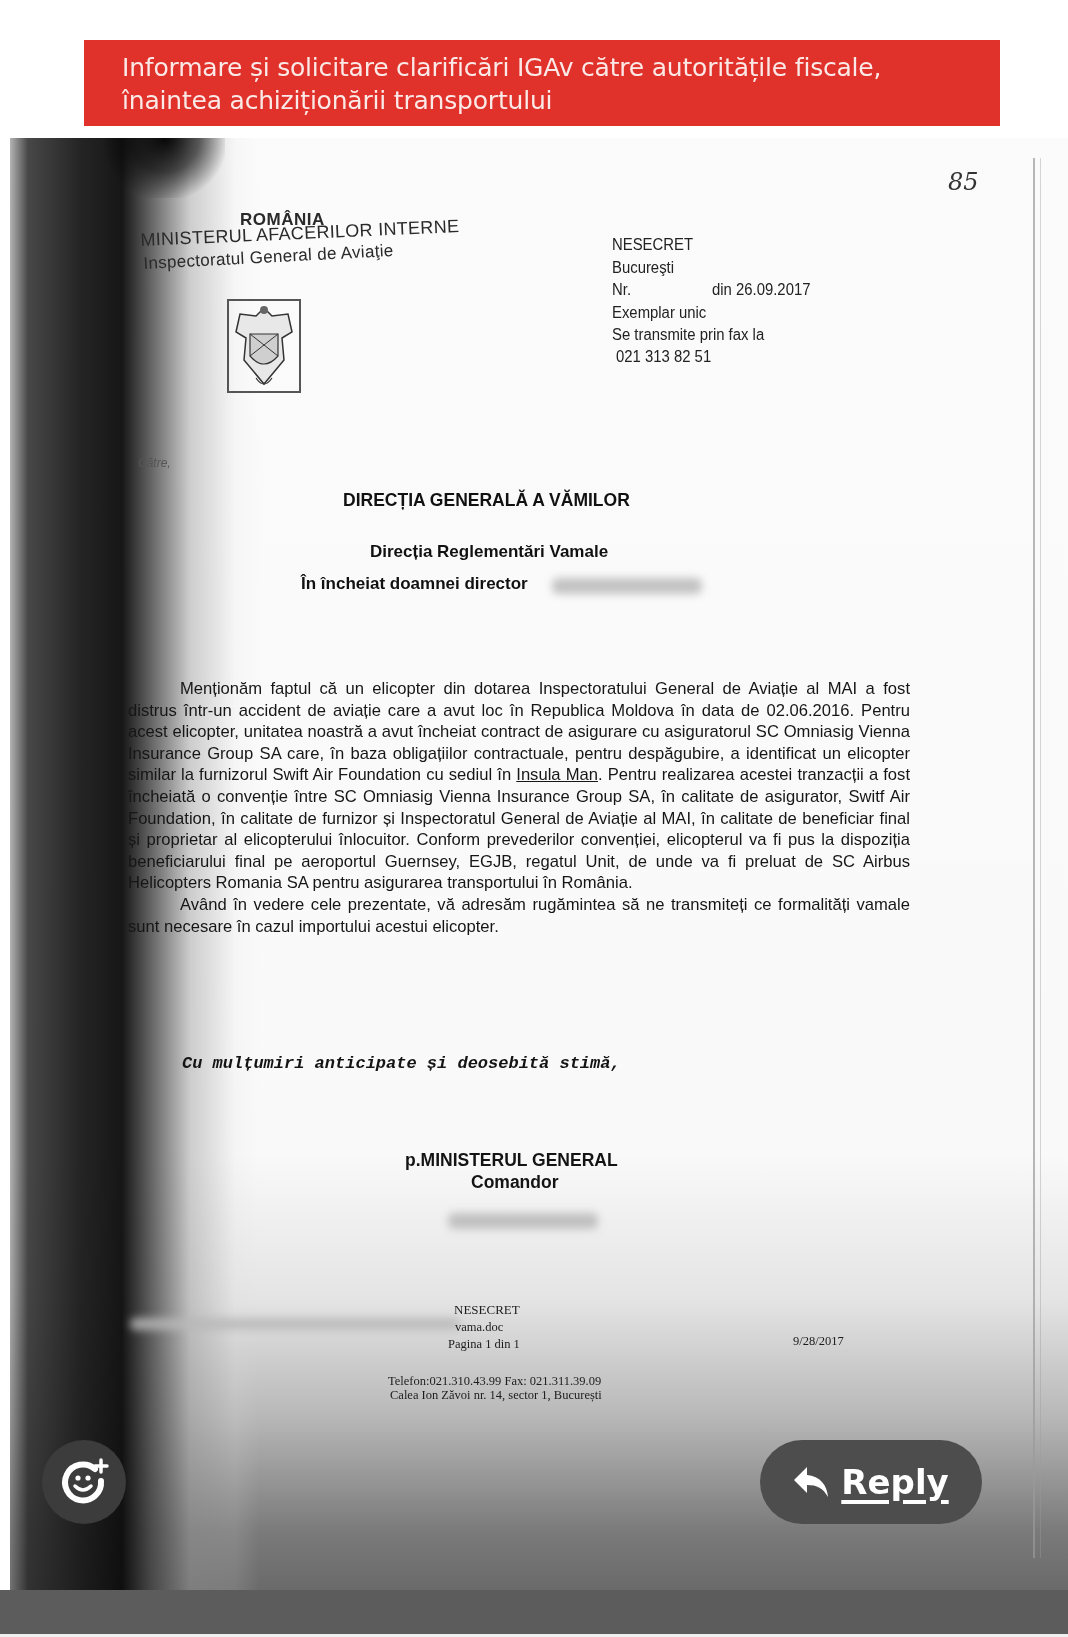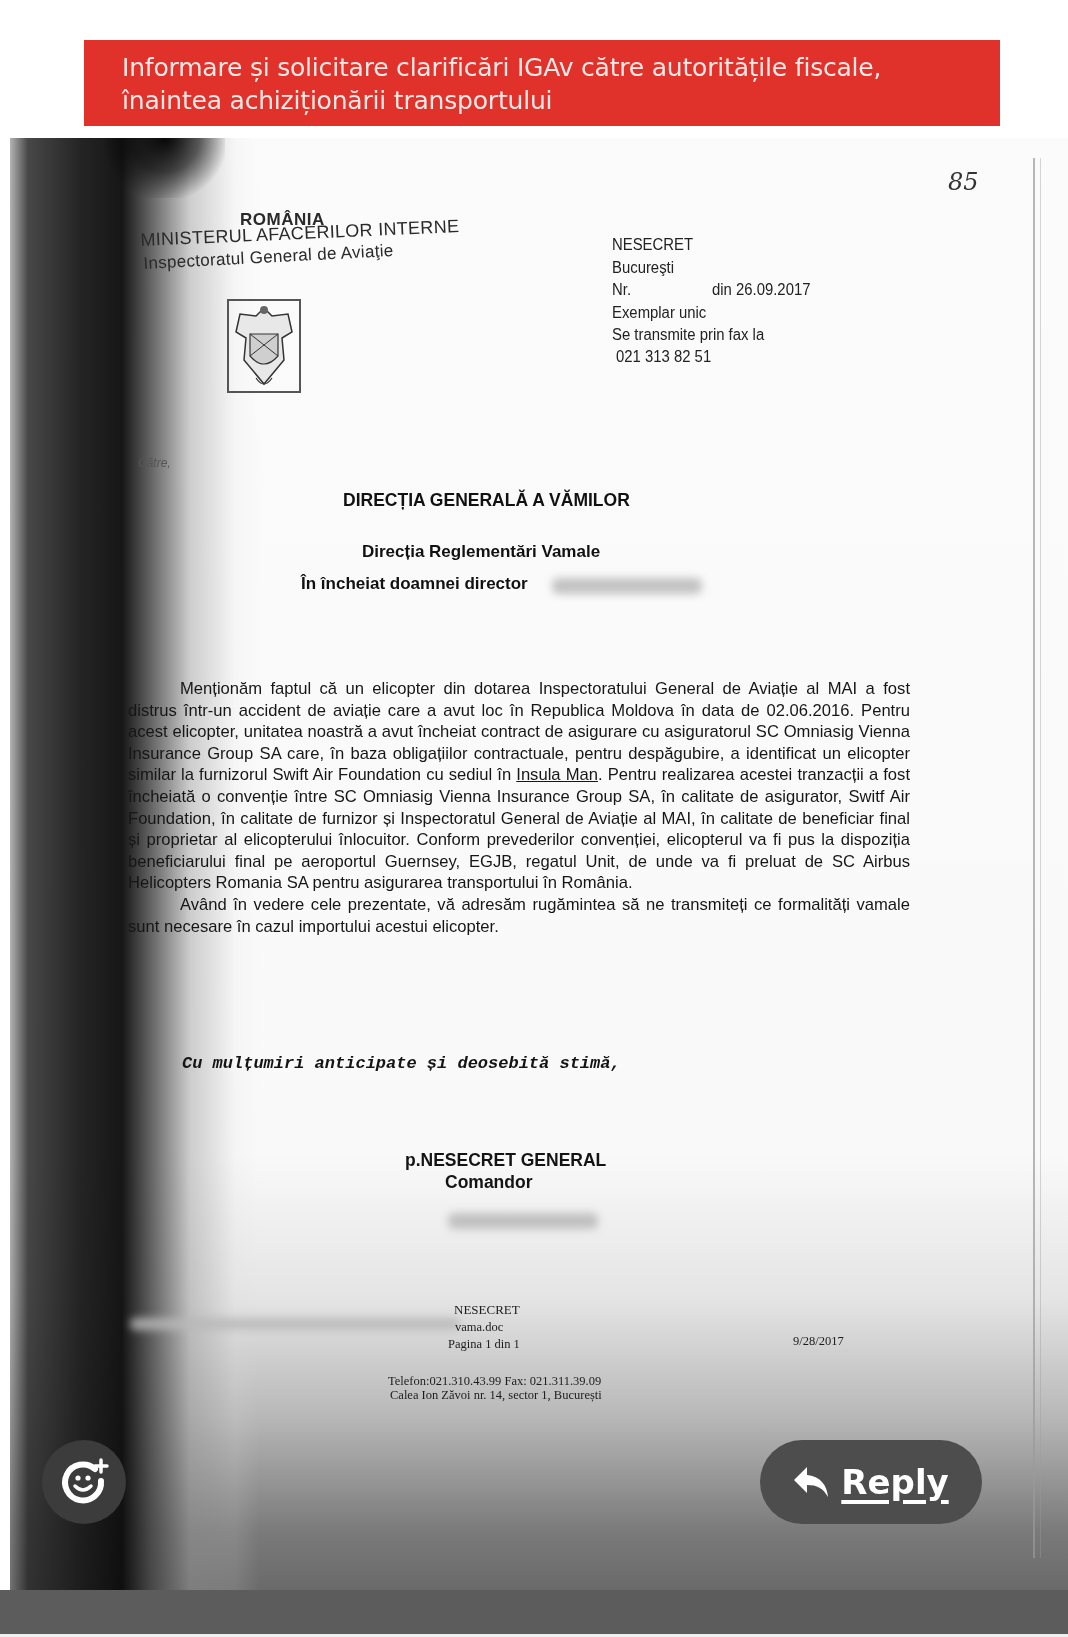--- a/index.html
+++ b/index.html
@@ -62,21 +62,21 @@
   .body-p {
     position:absolute; left:118px; width:782px; font-size:16.6px; line-height:21.6px; color:#161616;
     text-align:justify;
   }
   .body-p p { margin:0; text-indent:52px; }
   .underline-bold { font-weight:normal; text-decoration:underline; }
 
   .closing { left:172px; top:916px; font-size:17px; font-weight:bold; font-style:italic;font-family:Liberation Mono, monospace; }
 
   .sign1 { left:395px; top:1012px; font-size:17.5px; font-weight:bold; }
-  .sign2 { left:435px; top:1034px; font-size:17.5px; font-weight:bold; }
+  .sign2 { left:461px; top:1034px; font-size:17.5px; font-weight:bold; }
   .sign-blur { left:438px; top:1075px; width:150px; }
 
   .foot { font-family:"Liberation Serif", serif; font-size:13px; color:#1c1c1c; }
   .foot-small { font-size:12.5px; }
 
   .fab-left {
     position:absolute; left:42px; top:1440px; width:84px; height:84px; border-radius:50%;
     background:#3c3c3c; display:flex; align-items:center; justify-content:center;
   }
   .fab-right {
@@ -127,32 +127,32 @@
     <span class="t meta" style="top:121px">Bucureşti</span>
     <span class="t meta" style="top:143px">Nr.</span>
     <span class="t meta" style="top:143px; left:702px">din 26.09.2017</span>
     <span class="t meta" style="top:166px">Exemplar unic</span>
     <span class="t meta" style="top:188px">Se transmite prin fax la</span>
     <span class="t meta" style="top:210px; left:606px">021 313 82 51</span>
 
     <span class="t catre">Către,</span>
 
     <span class="t addr" style="left:333px; top:352px">DIRECȚIA GENERALĂ A VĂMILOR</span>
-    <span class="t addr" style="left:352px; top:404px; font-size:17px">Direcția Reglementări Vamale</span>
+    <span class="t addr" style="left:360px; top:404px; font-size:17px">Direcția Reglementări Vamale</span>
     <span class="t addr" style="left:291px; top:436px; font-size:17px">În încheiat doamnei director</span>
     <span class="t blur" style="left:542px; top:440px; width:150px"></span>
 
     <div class="body-p" style="top:540px">
       <p><span>Menționăm faptul că un elicopter din dotarea Inspectoratului General de Aviație al MAI a fost distrus într-un accident de aviație care a  avut loc în Republica Moldova în data de 02.06.2016. Pentru acest elicopter, unitatea noastră a avut încheiat contract de asigurare cu asiguratorul SC Omniasig Vienna Insurance Group SA care, în baza obligațiilor contractuale, pentru despăgubire, a identificat un elicopter similar la furnizorul Swift Air Foundation cu sediul în </span><span class="underline-bold">Insula Man</span><span>. Pentru realizarea acestei tranzacții a fost încheiată o convenție între SC Omniasig Vienna Insurance Group SA, în calitate de asigurator, Switf Air Foundation, în calitate de furnizor și Inspectoratul General de Aviație al MAI, în calitate de beneficiar final și proprietar al elicopterului înlocuitor. Conform prevederilor convenției, elicopterul va fi pus la dispoziția beneficiarului final pe aeroportul Guernsey, EGJB, regatul Unit, de unde va fi preluat de SC Airbus Helicopters Romania SA pentru asigurarea transportului în România.</span></p>
       <p>Având în vedere cele prezentate, vă adresăm rugămintea să ne transmiteți ce formalități vamale sunt necesare în cazul importului acestui elicopter.</p>
     </div>
 
     <span class="t closing">Cu mulțumiri anticipate și deosebită stimă,</span>
 
-    <span class="t sign1">p.NESECRET GENERAL</span>
+    <span class="t sign1">p.MINISTERUL GENERAL</span>
     <span class="t sign2">Comandor</span>
     <span class="t blur sign-blur"></span>
 
     <span class="t foot" style="left:444px; top:1164px">NESECRET</span>
     <span class="t blur" style="left:120px; top:1180px; width:330px; height:12px"></span>
     <span class="t foot foot-small" style="left:445px; top:1182px">vama.doc</span>
     <span class="t foot foot-small" style="left:438px; top:1199px">Pagina 1 din 1</span>
     <span class="t foot foot-small" style="left:783px; top:1196px">9/28/2017</span>
     <span class="t foot foot-small" style="left:378px; top:1236px">Telefon:021.310.43.99 Fax: 021.311.39.09</span>
     <span class="t foot foot-small" style="left:380px; top:1250px">Calea Ion Zăvoi nr. 14, sector 1, București</span>

